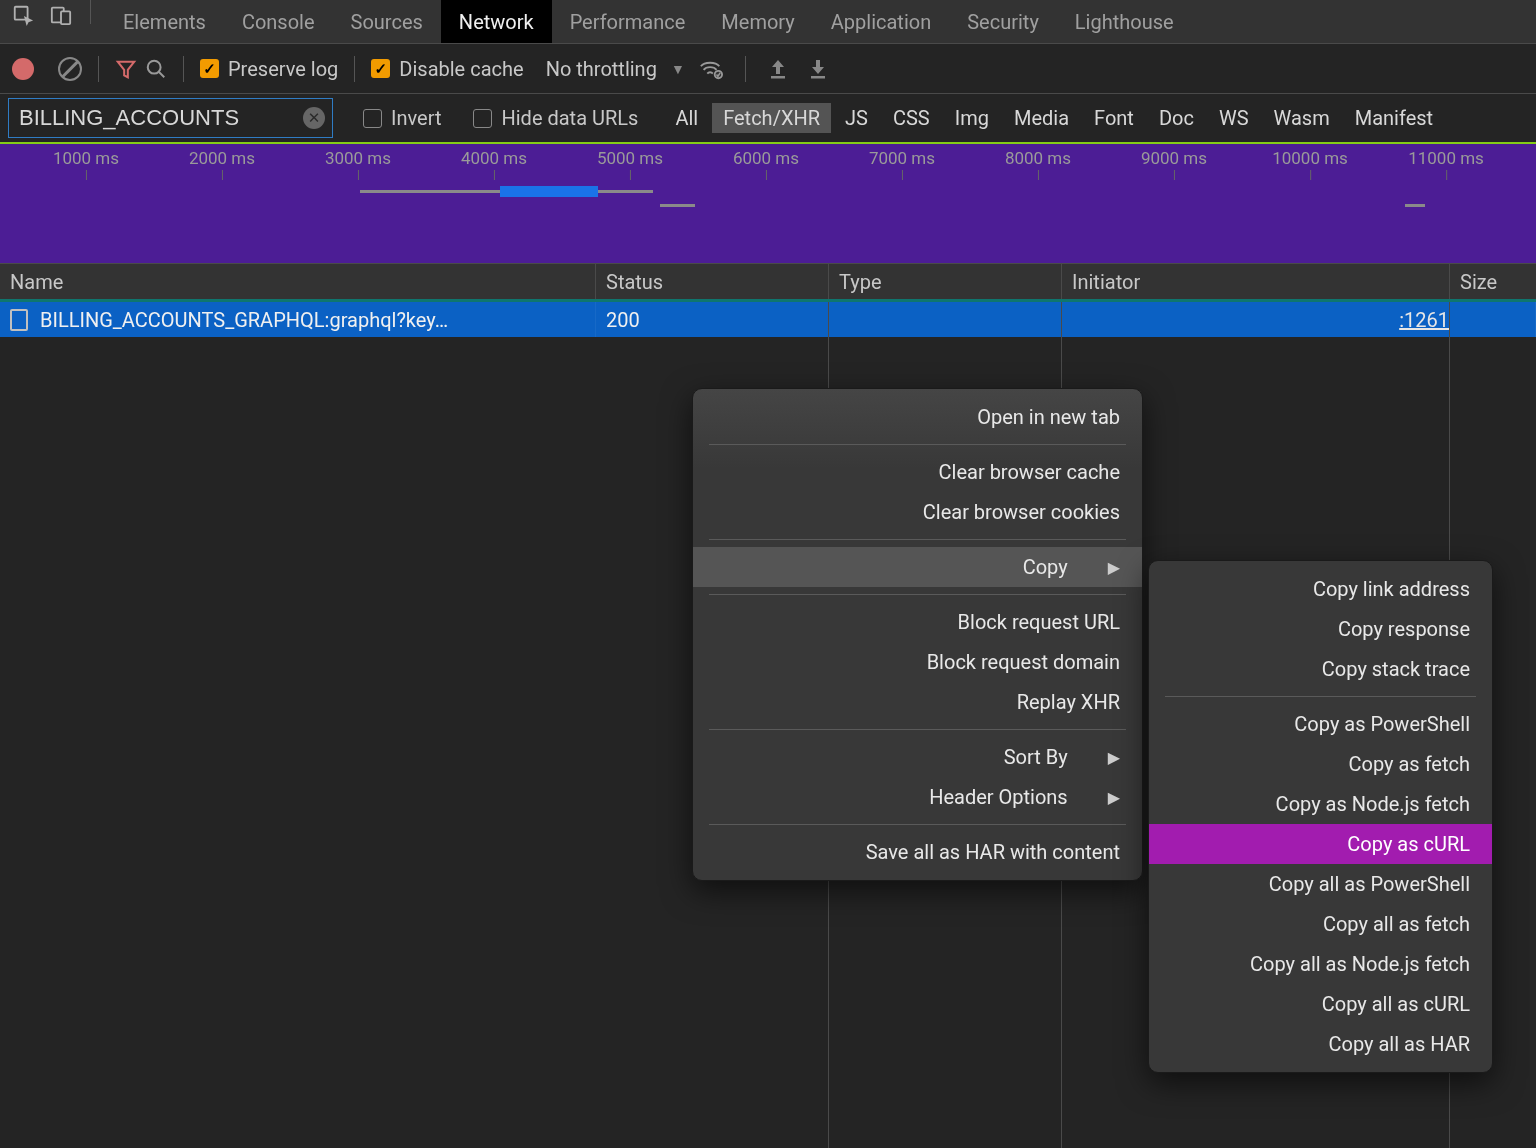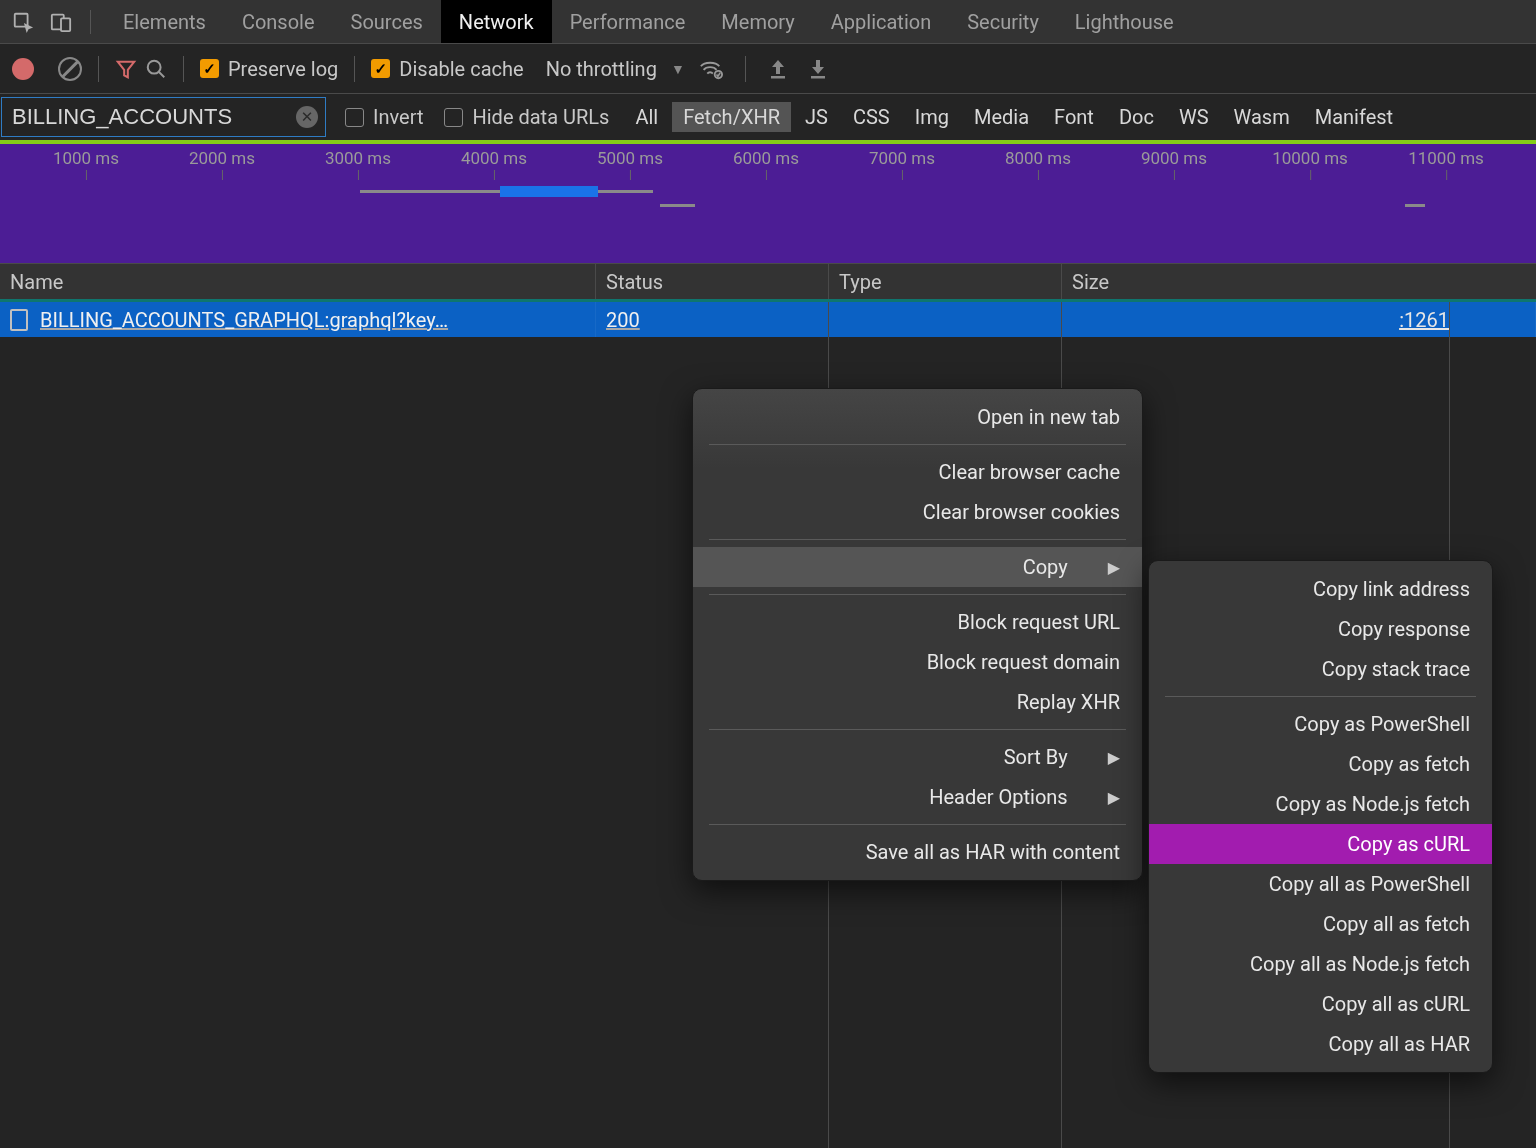--- a/index.html
+++ b/index.html
@@ -10,21 +10,21 @@
     color: #a8a8a8;
     font-size: 17px;
     position: relative;
   }
 
   
   .tabstrip {
     height: 44px;
     background: #333333;
     display: flex;
-    align-items: center;
+    align-items: flex-start;
     border-bottom: 1px solid #4a4a4a;
   }
   .tabstrip .icon-btn {
     width: 30px; height: 30px;
     display: flex; align-items: center; justify-content: center;
     margin-left: 8px;
     color: #b0b0b0;
   }
   .tabstrip .divider { width:1px; height:24px; background:#555; margin:0 14px; }
   .tabstrip .tab {
@@ -74,23 +74,23 @@
   .chk.off { border:1.5px solid #888; }
   .toolbar label { display:flex; align-items:center; color:#c8c8c8; }
   .throttle { display:flex; align-items:center; gap:14px; color:#c8c8c8; }
   .arrow-down { color:#888; font-size:14px; }
   .net-ico, .up-ico, .dl-ico { color:#888; font-size:20px; margin:0 6px; }
 
   
   .filterbar {
     height: 50px;
     display:flex; align-items:center;
-    padding: 0 1px;
-    gap: 11px;
-    border-bottom: 4px solid #84cc16;
+    padding: 0 8px;
+    gap: 22px;
+    border-bottom: 2px solid #84cc16;
     font-size: 20px;
   }
   .filter-input-wrap {
     position:relative;
     width: 325px;
   }
   .filter-input {
     width:100%;
     background:#242424;
     border:1px solid #2f7cc4;
@@ -154,21 +154,21 @@
     color:#c8c8c8;
   }
   .colh { display:flex; align-items:center; padding-left:10px; border-right:1px solid #4a4a4a; }
   .col-name { width:596px; }
   .col-status { width:233px; }
   .col-type { width:233px; }
   .col-init { width:388px; }
   .col-size { flex:1; border-right:none; }
 
   
-  .grid-body { position:relative; height:calc(1148px - 44px - 50px - 50px - 120px - 38px);text-decoration:underline; }
+  .grid-body { position:relative; height:calc(1148px - 44px - 50px - 50px - 120px - 38px); }
   .row {
     height:35px;
     display:flex;
     align-items:center;
     font-size:20px;
   }
   .row.selected { background:#0b61c4; color:#f0f0f0; }
   .cell { padding-left:10px; border-right:1px solid rgba(255,255,255,0.05); overflow:hidden; white-space:nowrap; text-overflow:ellipsis; height:100%; display:flex; align-items:center; }
   .file-ico {
     width:18px; height:22px; border:2px solid #c0c0c0; border-radius:2px;
@@ -336,20 +336,21 @@
     <div class="tl-bar-grey" style="left:598px; width:55px;"></div>
     <div class="tl-bar-grey" style="left:660px; width:35px; top:22px;"></div>
     <div class="tl-bar-grey" style="left:1405px; width:20px; top:22px;"></div>
   </div>
 </div>
 
 <div class="grid-header">
   <div class="colh col-name">Name</div>
   <div class="colh col-status">Status</div>
   <div class="colh col-type">Type</div>
+  <div class="colh col-init">Initiator</div>
   <div class="colh col-size">Size</div>
 </div>
 
 <div class="grid-body">
 
   <div class="cols-after">
     <div class="col-border" style="width:233px"></div>
     <div class="col-border" style="width:233px"></div>
     <div class="col-border" style="width:388px"></div>
   </div>

